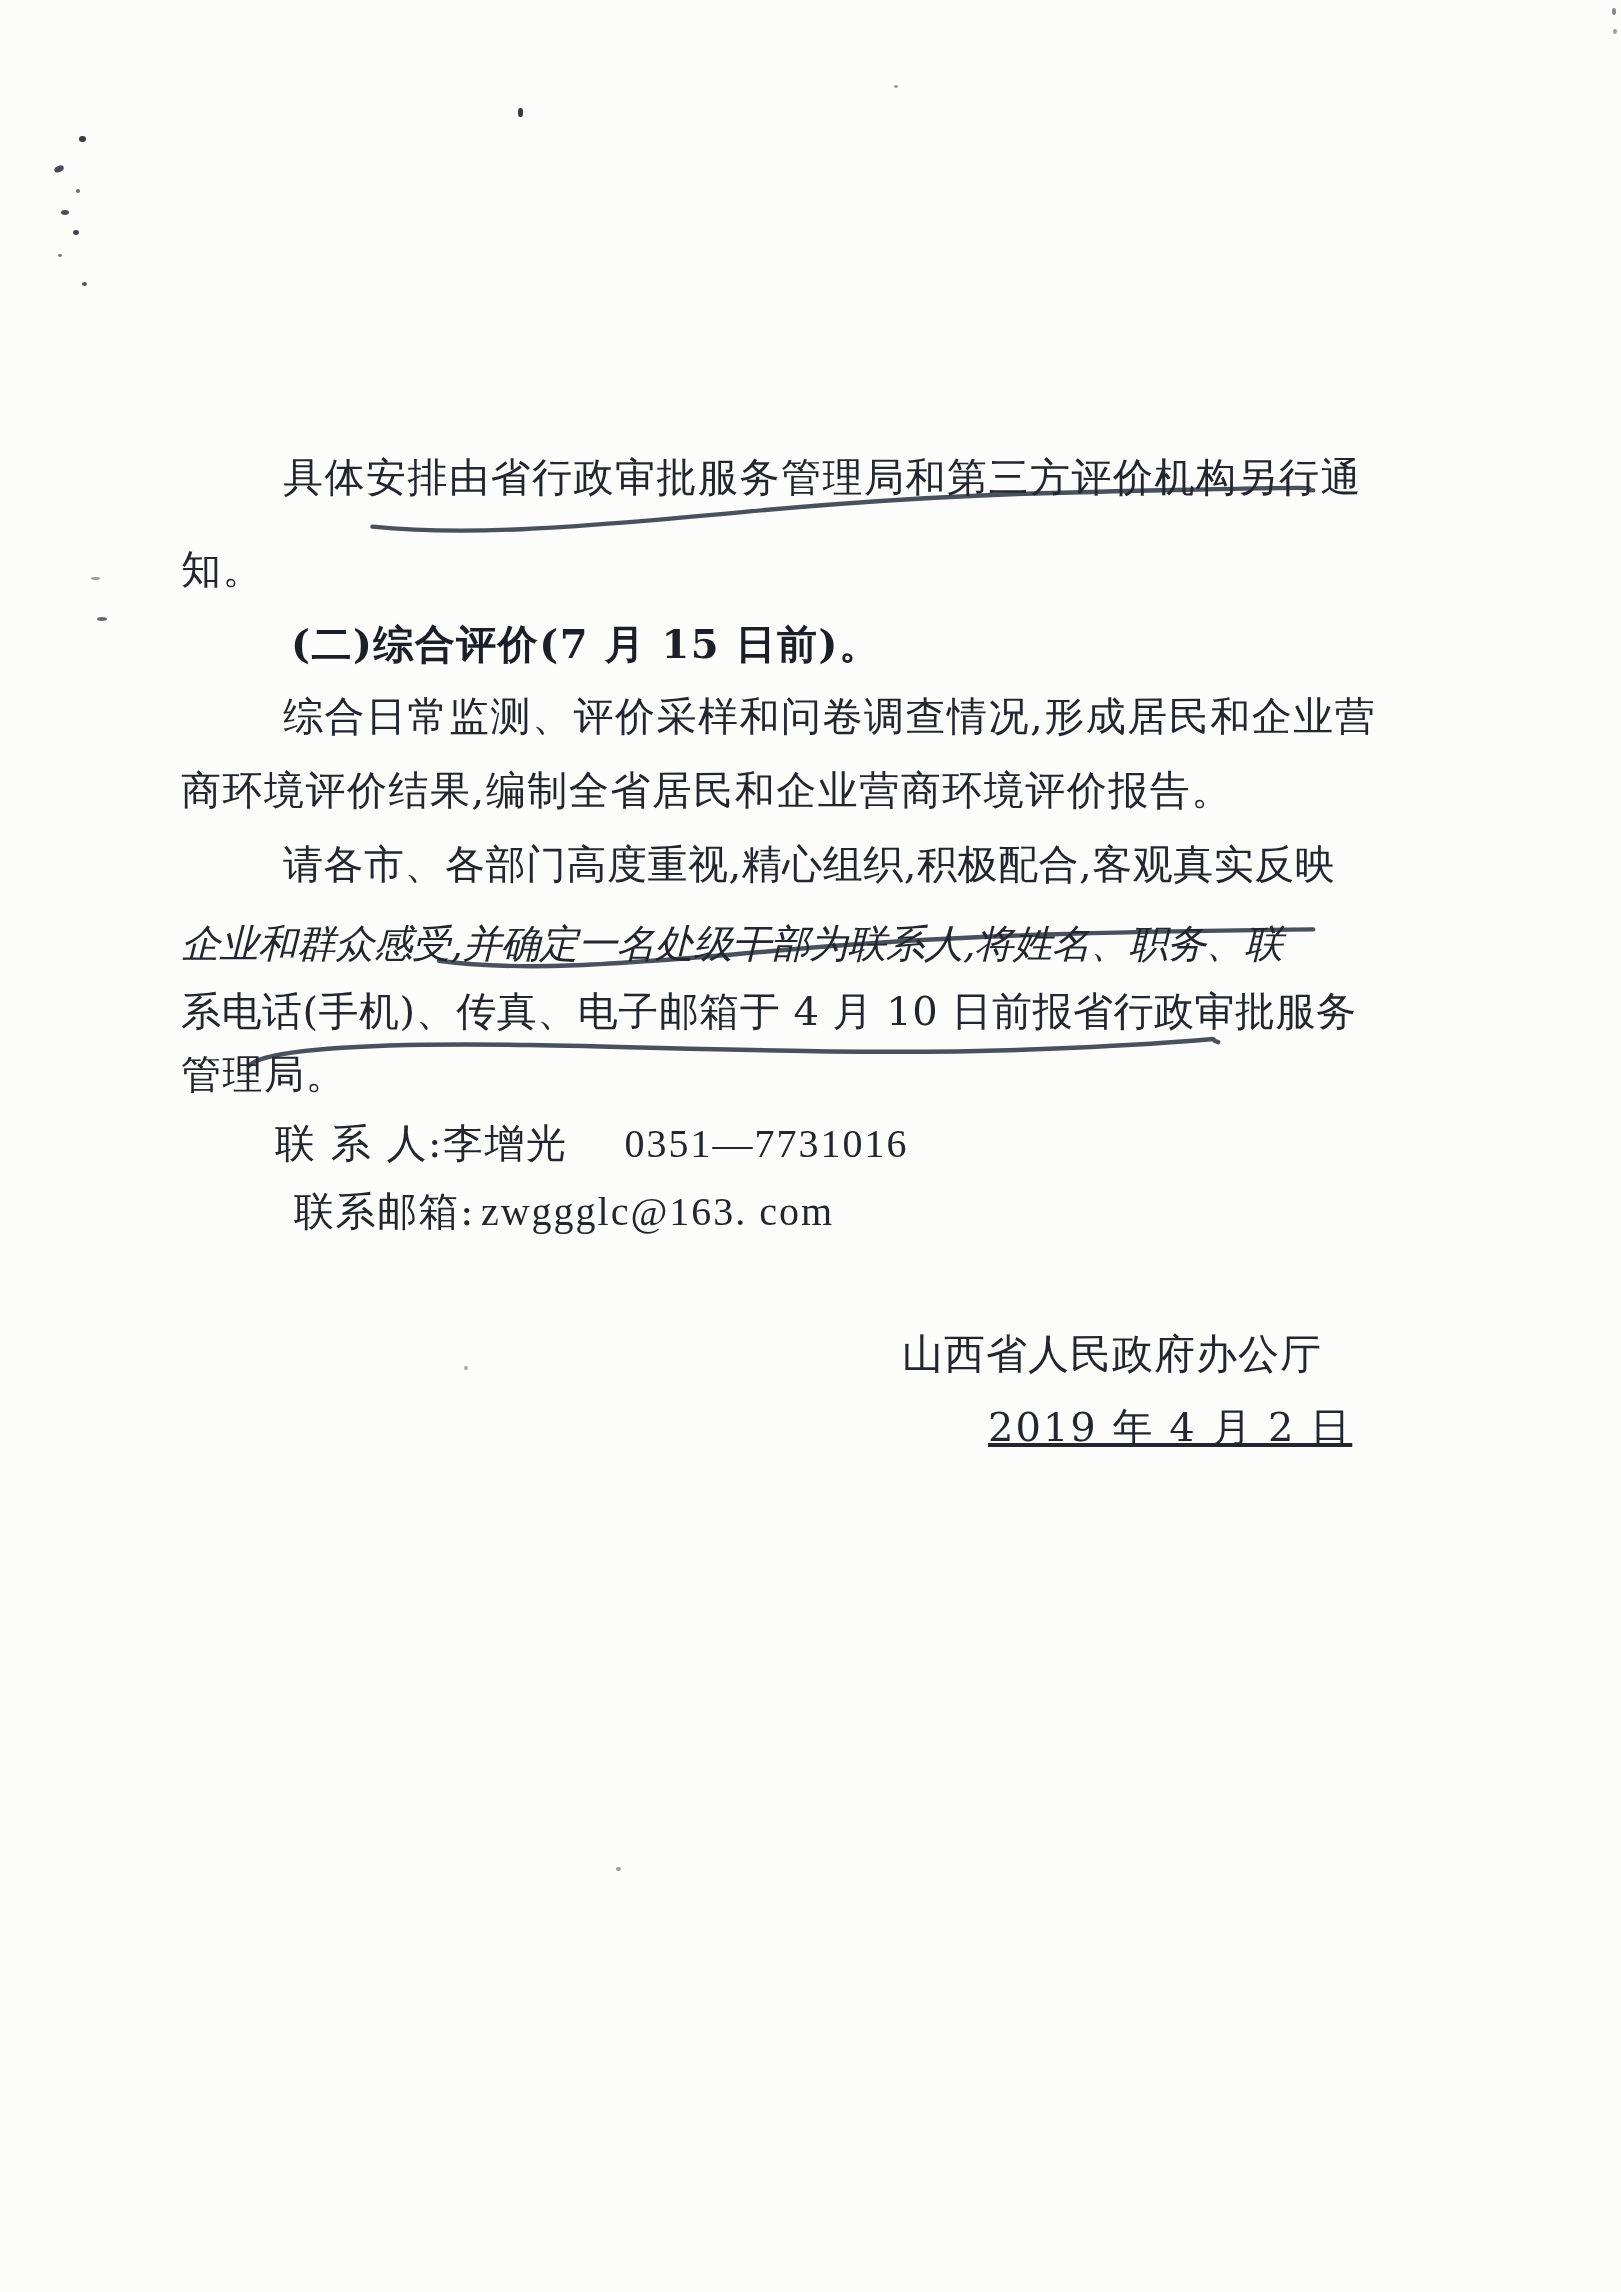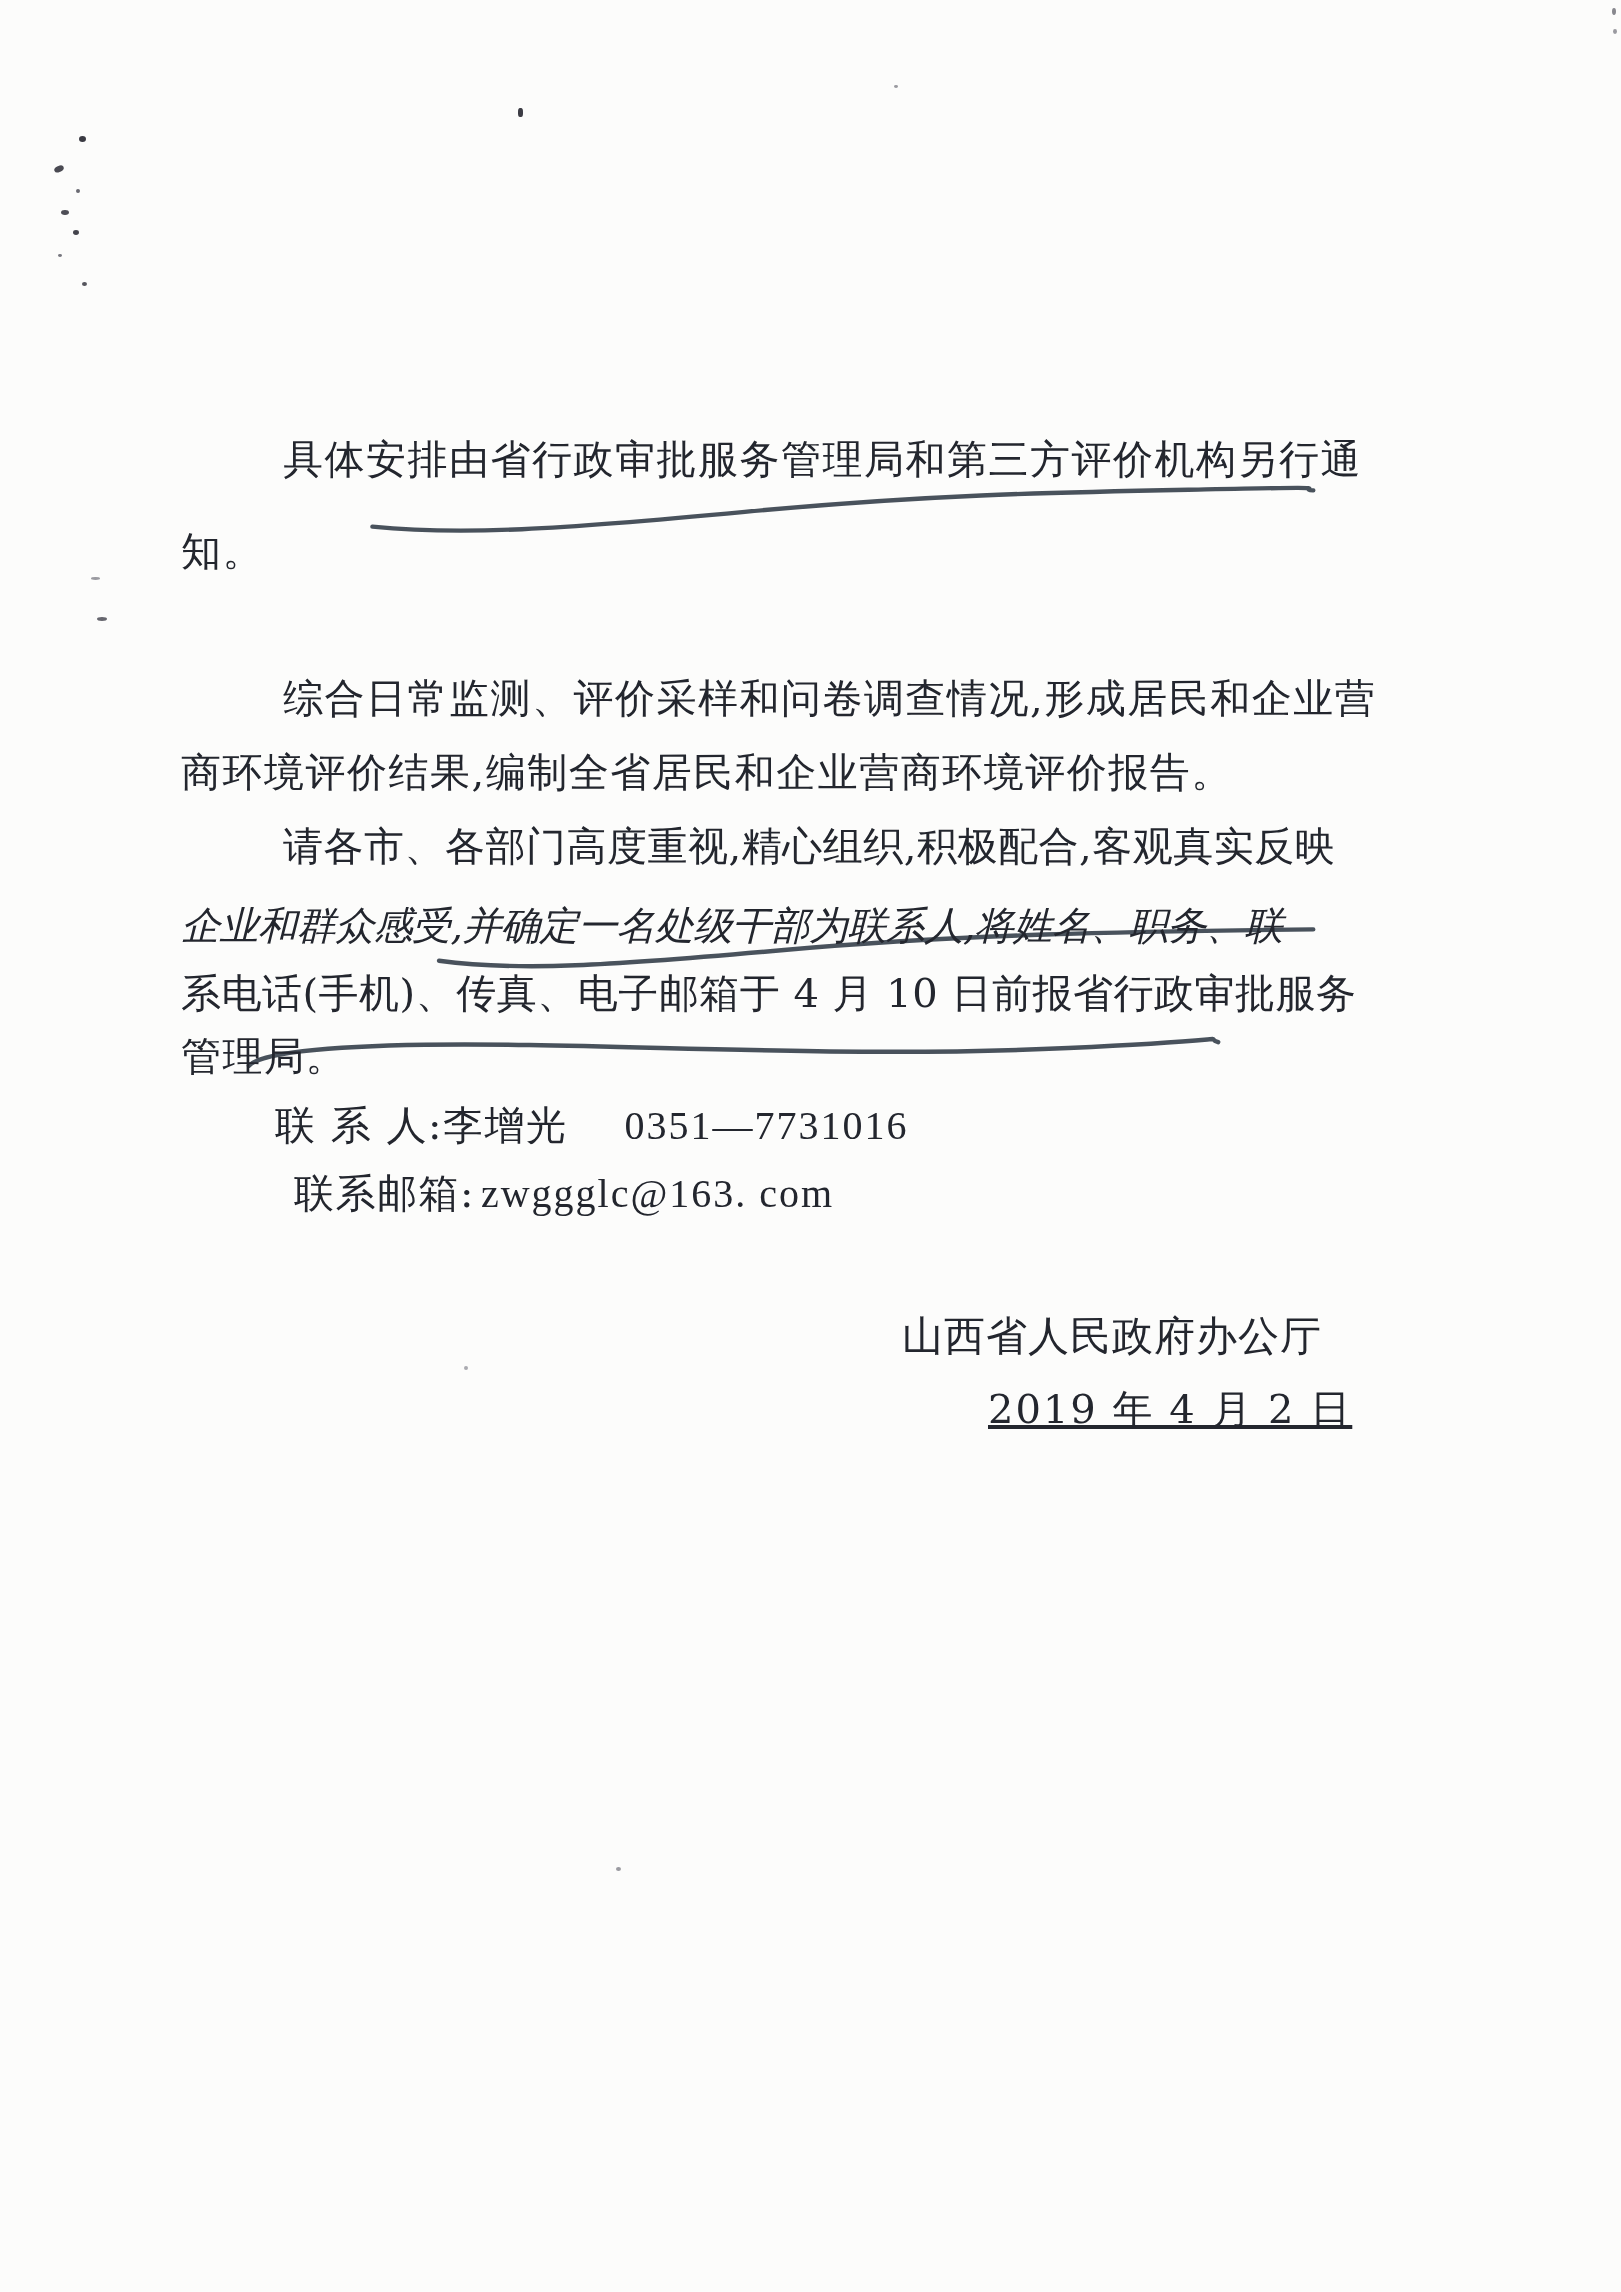--- a/index.html
+++ b/index.html
@@ -11,20 +11,21 @@
   }
   .page{position:absolute;inset:0;}
   .txt{
     position:absolute;
     left:181px;
     font-size:40px;
     letter-spacing:1.5px;
     color:#23262e;
     white-space:nowrap;
     line-height:51px;
+    margin-top:18px;
   }
   .l1{top:434px;left:283px;}
   .l2{top:526px;}
   .l3{top:600px;left:291px;font-weight:bold;color:#1c1f27;}
   .l4{top:673px;left:283px;}
   .l5{top:747px;}
   .l6{top:821px;left:283px;letter-spacing:0.5px;}
   .l7{top:900px;font-size:39px;letter-spacing:-0.5px;font-style:italic;}
   .l8{top:968px;letter-spacing:0.5px;}
   .l9{top:1031px;}
@@ -43,20 +44,21 @@
 <div class="page">
 
   <svg class="pen" width="1621" height="2293" viewBox="0 0 1654 2339">
     <path d="M 380 537 C 470 546, 570 540, 760 522 S 1080 502, 1230 499 S 1320 498, 1340 500" fill="none" stroke="#39434e" stroke-width="4.5" stroke-linecap="round" opacity="0.92"></path>
     <path d="M 448 980 C 530 991, 620 985, 800 969 S 1150 950, 1340 948" fill="none" stroke="#39434e" stroke-width="4.5" stroke-linecap="round" opacity="0.92"></path>
     <path d="M 254 1087 C 268 1072, 360 1063, 540 1066 S 900 1078, 1090 1069 S 1225 1057, 1243 1063" fill="none" stroke="#39434e" stroke-width="4.5" stroke-linecap="round" opacity="0.92"></path>
   </svg>
 
   <div class="txt l1">具体安排由省行政审批服务管理局和第三方评价机构另行通</div>
   <div class="txt l2">知。</div>
+  <div class="txt l3">(二)综合评价(7 月 15 日前)。</div>
   <div class="txt l4">综合日常监测、评价采样和问卷调查情况,形成居民和企业营</div>
   <div class="txt l5">商环境评价结果,编制全省居民和企业营商环境评价报告。</div>
   <div class="txt l6">请各市、各部门高度重视,精心组织,积极配合,客观真实反映</div>
   <div class="txt l7">企业和群众感受,并确定一名处级干部为联系人,将姓名、职务、联</div>
   <div class="txt l8">系电话(手机)、传真、电子邮箱于 4 月 10 日前报省行政审批服务</div>
   <div class="txt l9">管理局。</div>
 
   <div class="txt l10">
     <span>联 系 人:</span><span>李增光</span><span class="phone">0351—7731016</span>
   </div>

